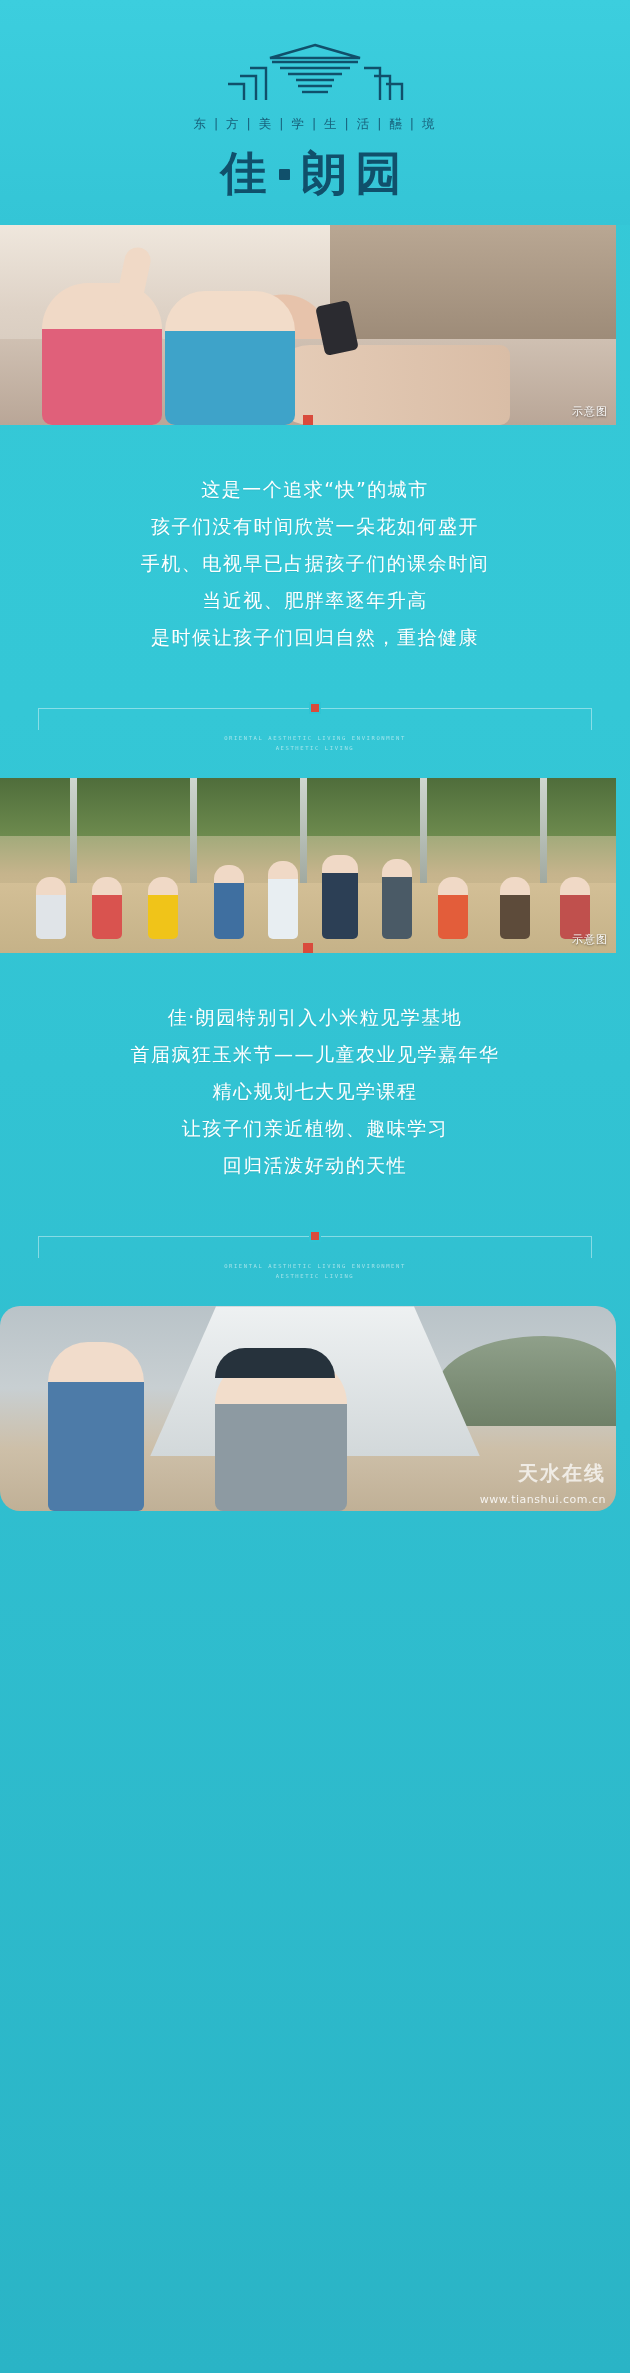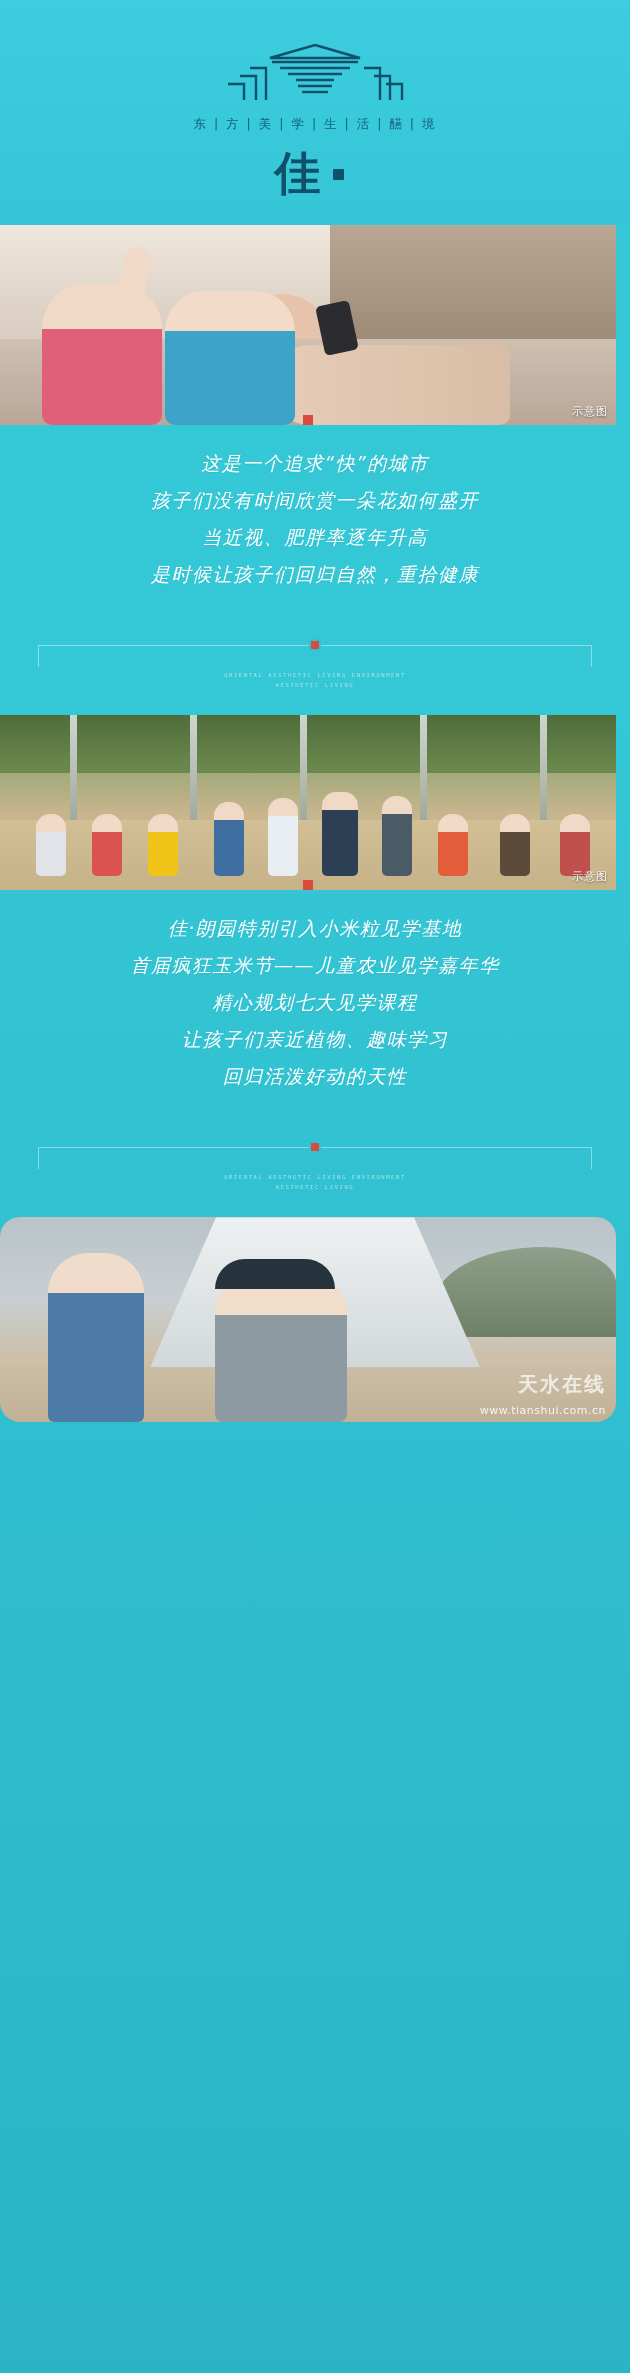--- a/index.html
+++ b/index.html
@@ -171,23 +171,22 @@
   }
   .watermark-url {
     position: absolute; right: 10px; bottom: 5px;
     font-size: 11px; color: rgba(255,255,255,.85);
     letter-spacing: .5px;
     font-family: "DejaVu Sans", "Liberation Sans", sans-serif;
   }
 
   
   .text-block {
-    padding: 20px 0 30px;
+    padding: 46px 0 30px;
     text-align: center;
-    font-style: italic;
   }
   .text-block p {
     font-size: 19px;
     line-height: 1.95;
     color: #ffffff;
     letter-spacing: 1.5px;
     font-family: "DejaVu Sans", "Liberation Sans", sans-serif;
     text-shadow: 0 1px 1px rgba(0,0,0,.06);
   }
 
@@ -256,20 +255,21 @@
         </g>
       </svg>
 
       <div class="tagline">
         <span>东 | 方 | 美 | 学 | 生 | 活 | 醼 | 境</span>
       </div>
 
       <div class="brand">
         <span>佳</span>
         <span class="dot"></span>
+        <span>朗园</span>
       </div>
     </div>
   </div>
 
   <div class="photo photo-1">
     <div class="scene1">
       <div class="wall"></div>
       <div class="couch"></div>
       <div class="legs"></div>
       <div class="kidA"></div>
@@ -277,20 +277,21 @@
       <div class="kidB"></div>
       <div class="phone"></div>
     </div>
     <div class="photo-badge" style="bottom:0;"></div>
     <div class="ph-caption">示意图</div>
   </div>
 
   <div class="text-block">
     <p>这是一个追求“快”的城市</p>
     <p>孩子们没有时间欣赏一朵花如何盛开</p>
+    <p>手机、电视早已占据孩子们的课余时间</p>
     <p>当近视、肥胖率逐年升高</p>
     <p>是时候让孩子们回归自然，重拾健康</p>
   </div>
 
   <div class="divider">
     <div class="rule"></div>
     <div class="sq"></div>
     <div class="micro">
       <div>ORIENTAL AESTHETIC LIVING ENVIRONMENT</div>
       <div>AESTHETIC LIVING</div>

